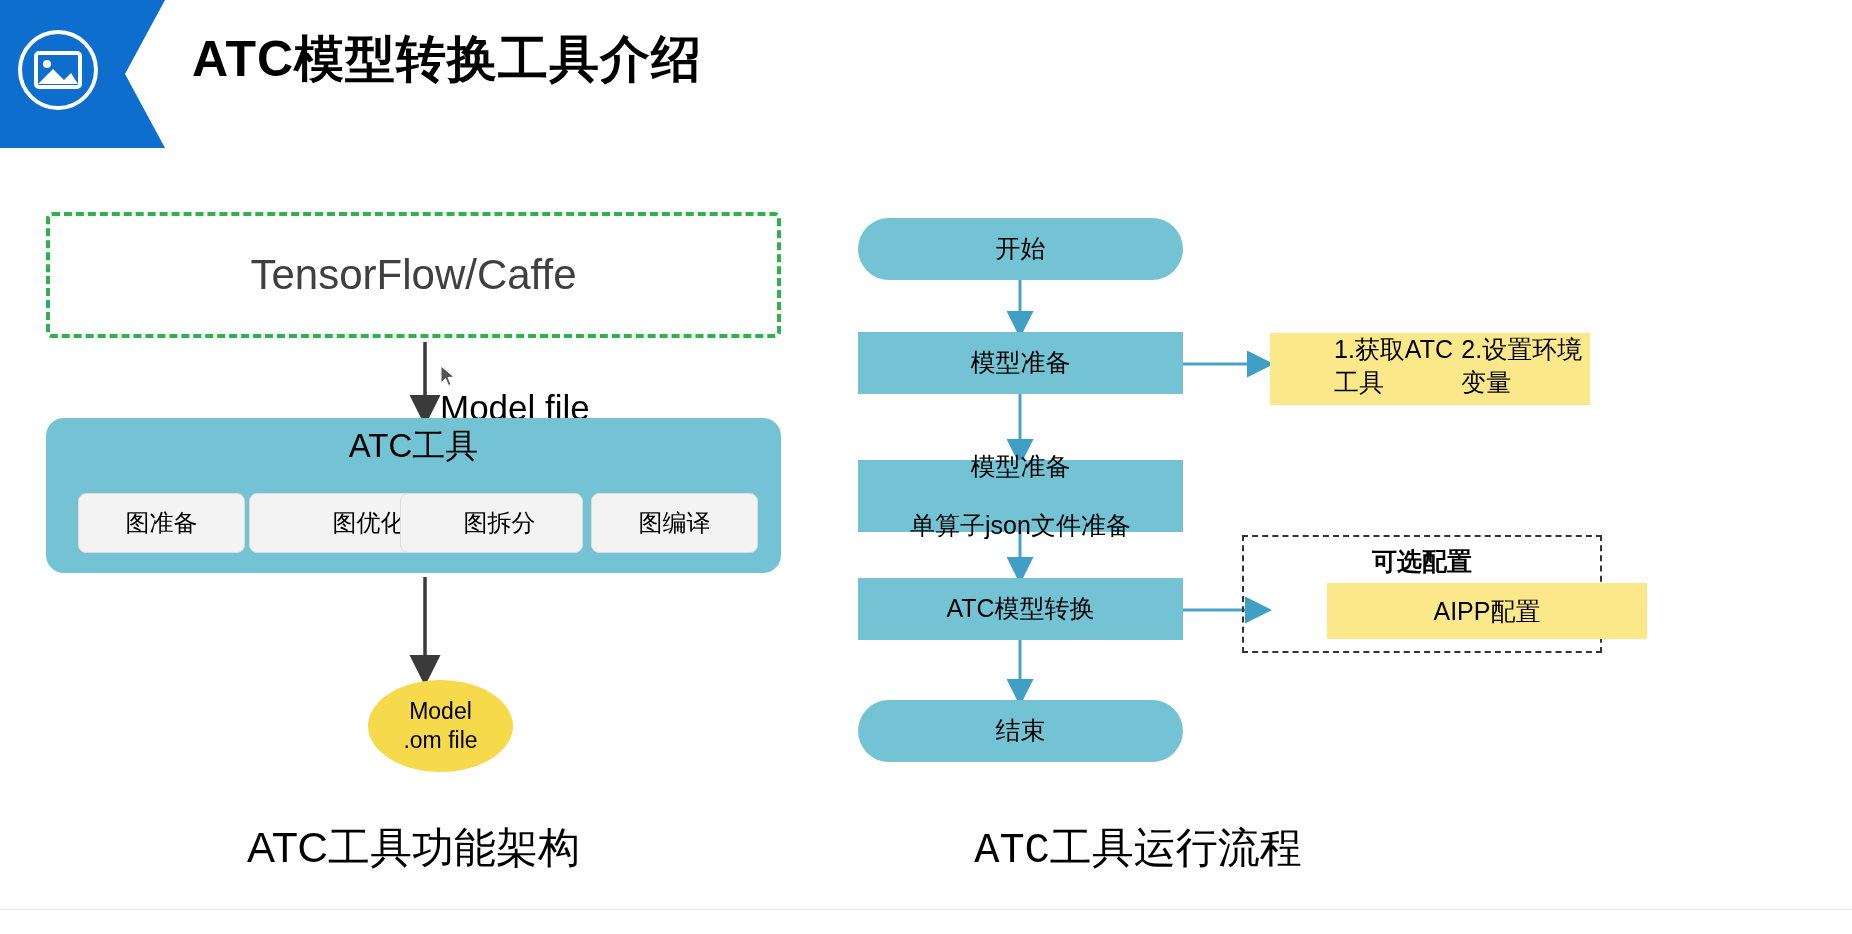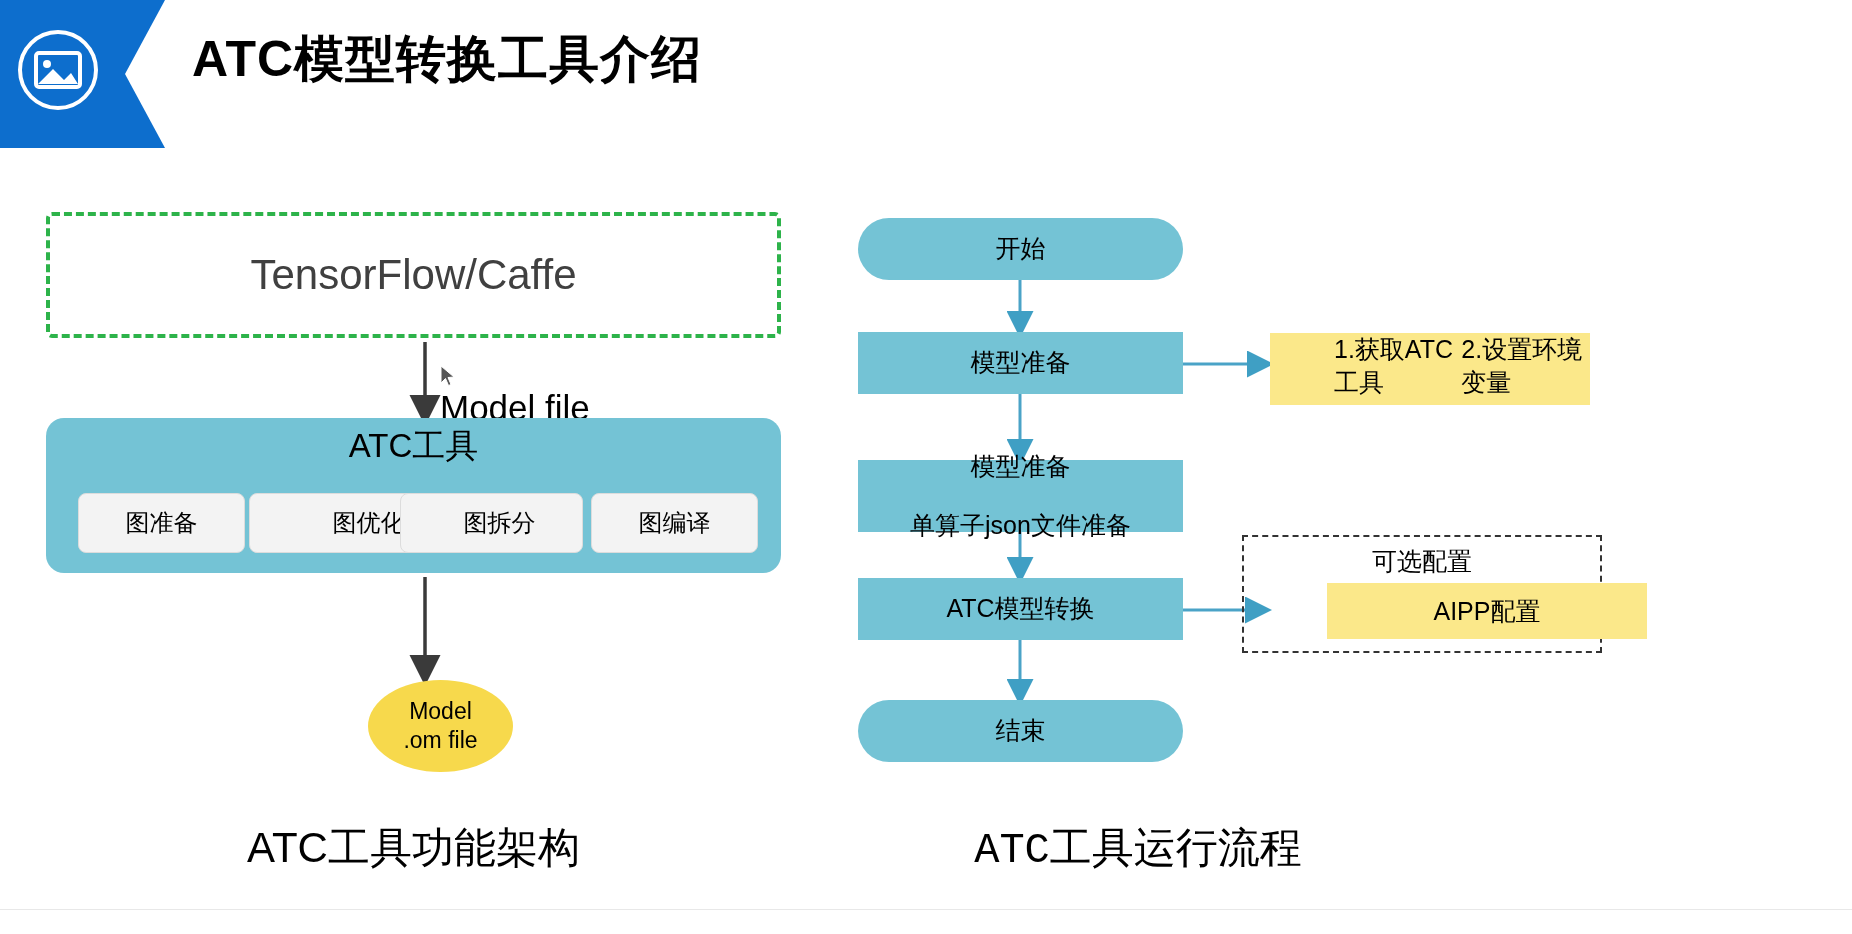--- a/index.html
+++ b/index.html
@@ -206,21 +206,21 @@
     border: 2px dashed #333333;
     box-sizing: border-box;
   }
   #optional-title {
     position: absolute;
     left: 1242px;
     top: 545px;
     width: 360px;
     text-align: center;
     font-size: 25px;
-    font-weight: normal;
+    font-weight: bold;
     color: #000000;
   }
   #note-aipp {
     left: 1327px;
     top: 583px;
     width: 320px;
     height: 56px;
   }
 
   #right-caption {

